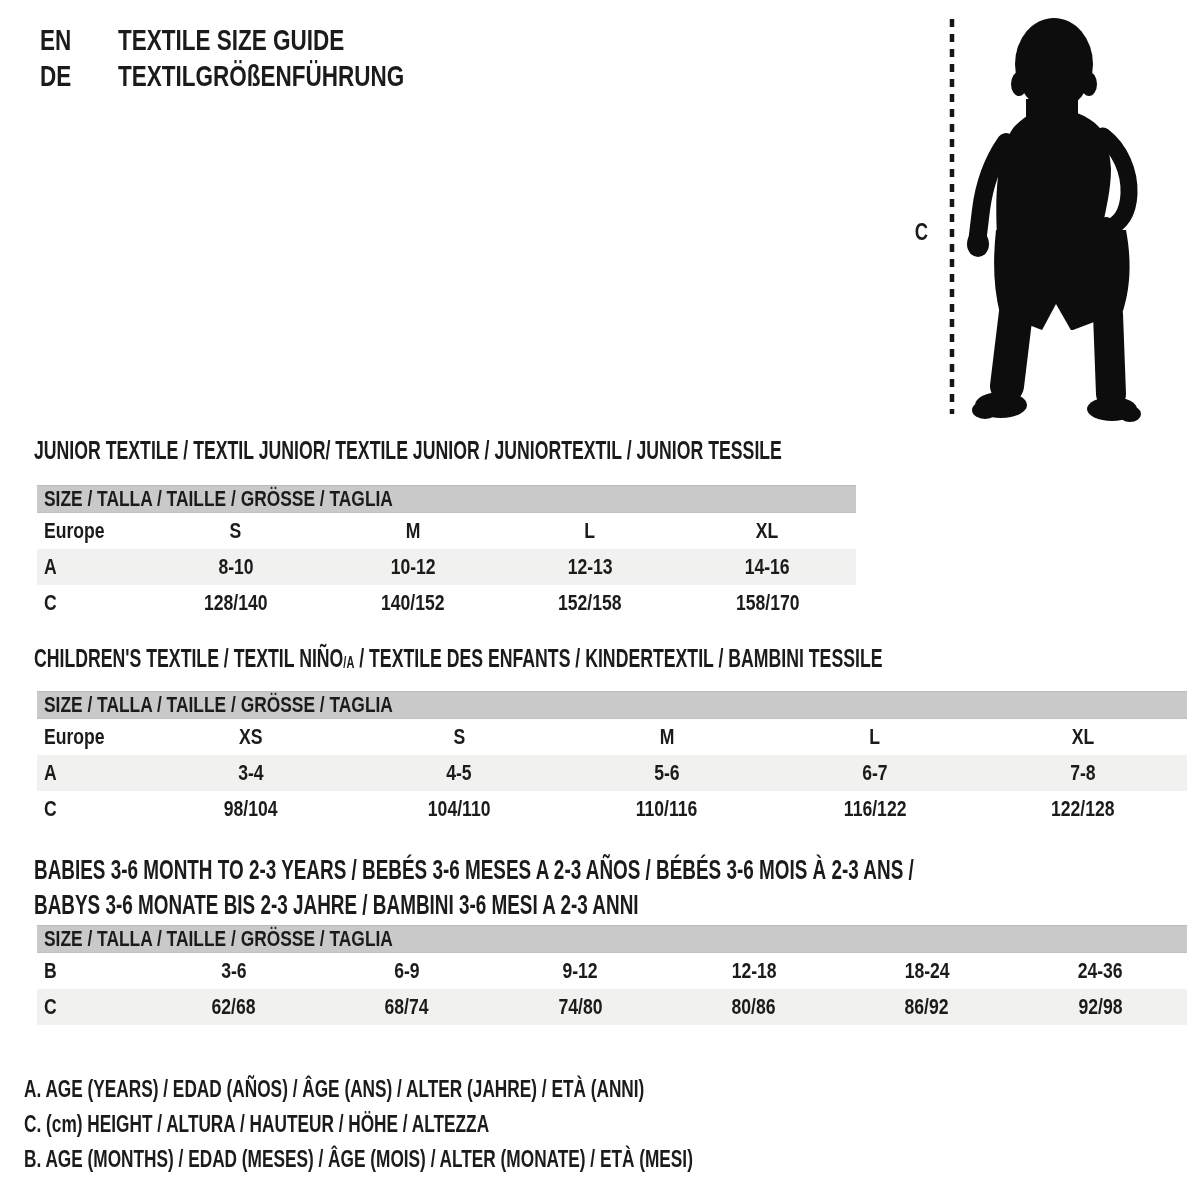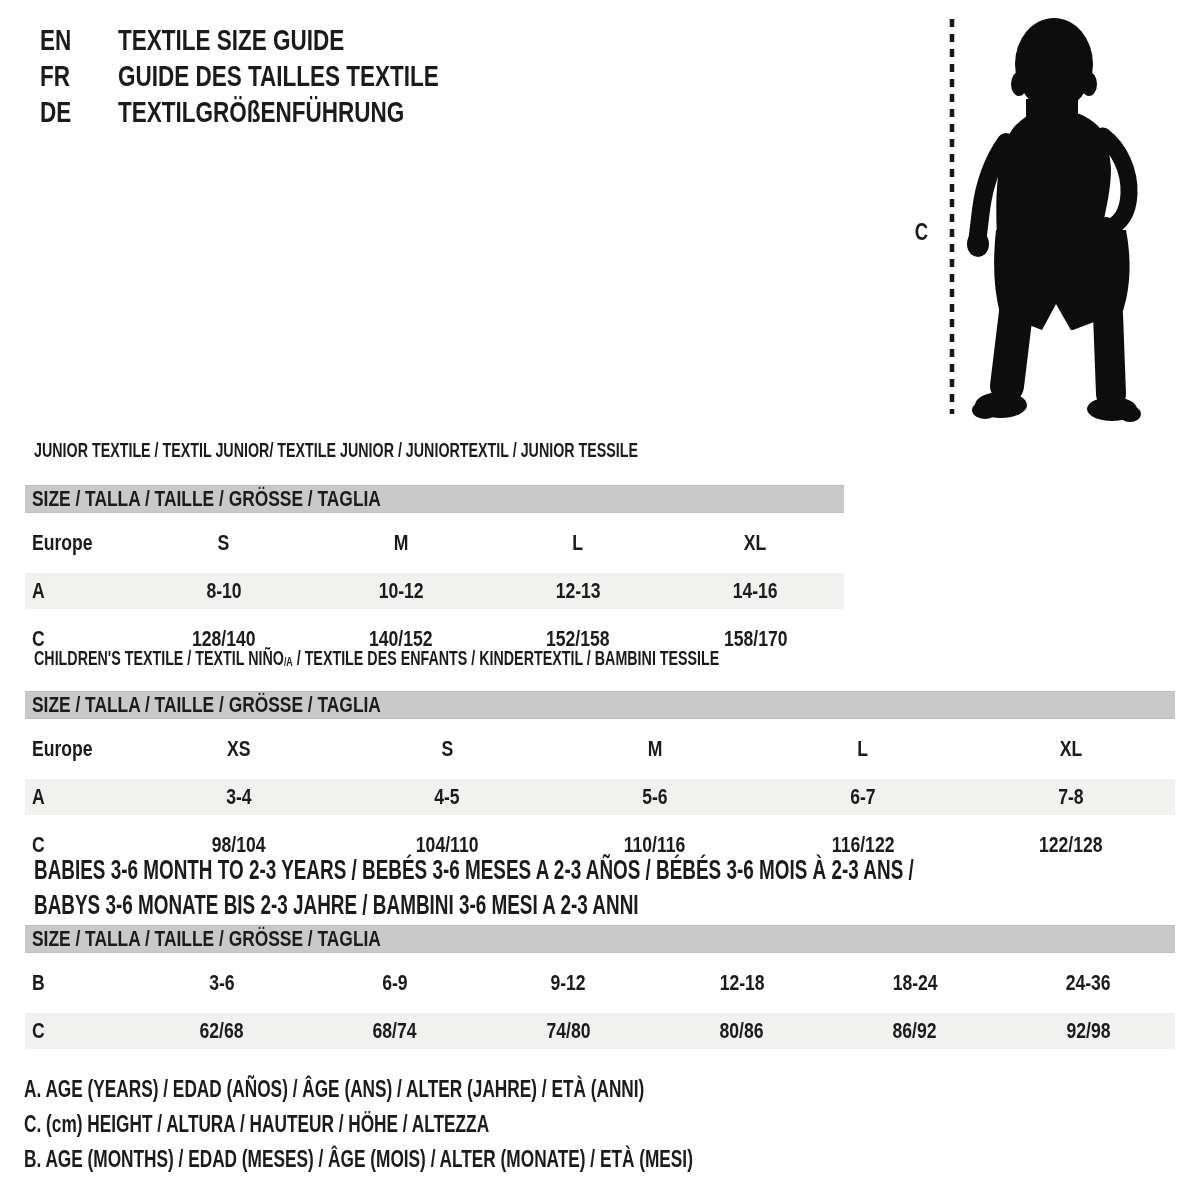--- a/index.html
+++ b/index.html
@@ -17,54 +17,51 @@
   
   .lang-block{left:40px;top:22px;}
   .lang-row{height:36px;line-height:36px;font-size:30px;--sx:0.75;}
   .lang-code{width:78px;vertical-align:top;}
 
   
   .fig{left:900px;top:14px;width:245px;height:410px;}
   .c-label{left:903px;top:219px;width:36px;text-align:center;font-size:23px;--sx:0.8;}
 
   
-  .sec-title{font-size:21px;line-height:30px;--sx:0.68;white-space:nowrap;text-decoration:underline;}
+  .sec-title{font-size:26px;line-height:30px;--sx:0.68;white-space:nowrap;text-decoration:underline;}
   .sub-small{font-size:0.62em;vertical-align:-1px;}
 
   
-  .tbl{left:25px;}
+  .tbl{left:37px;}
   .w-junior{width:819px;}
   .w-wide{width:1150px;}
   .thead{height:28px;line-height:28px;background:var(--hdr);padding-left:7px;font-size:22px;
          box-shadow:inset 0 1px 0 #bcbcbc, inset 0 -1px 0 #c0c0c0;}
   .thead .cond{--sx:0.79;}
-  .trow{display:grid;height:36px;align-items:center;font-size:22px;margin-top:12px;}
+  .trow{display:grid;height:36px;align-items:center;font-size:22px;}
   .g4{grid-template-columns:110px repeat(4,1fr);}
   .g5{grid-template-columns:110px repeat(5,1fr);}
   .g6{grid-template-columns:110px repeat(6,1fr);}
   .cell{text-align:center;}
   .cell .cond{--sx:0.8;}
   .lab{text-align:left;padding-left:7px;}
   .shaded{background:var(--alt);}
 
   
   .babies-title{left:34px;top:853px;font-size:27px;line-height:35px;--sx:0.70;}
 
   
   .legend{left:24px;top:1072px;font-size:23px;line-height:35px;--sx:0.75;}
 </style>
 </head>
 <body style="background: rgb(255, 255, 255); color: rgb(27, 27, 27); --hdr: #c9c9c9; --alt: #f1f1f0; --sil: #0d0d0d;">
 
 <div class="abs lang-block">
   <div class="lang-row">
     <span class="lang-code cond cl">EN</span><span class="cond cl">TEXTILE SIZE GUIDE</span>
-  </div>
-  <div class="lang-row">
-    <span class="lang-code cond cl">FR</span><span class="cond cl">GUIDE DES TAILLES TEXTILE</span>
   </div>
   <div class="lang-row">
     <span class="lang-code cond cl">DE</span><span class="cond cl">TEXTILGRÖßENFÜHRUNG</span>
   </div>
 </div>
 
 <svg class="abs fig" viewBox="0 0 245 410" width="245" height="410">
   <line x1="52" y1="5" x2="52" y2="400" stroke="#161616" stroke-width="4.5" stroke-dasharray="8 7"></line>
   <g fill="var(--sil)" stroke="none">
     <ellipse cx="154" cy="50" rx="39" ry="46"></ellipse>

